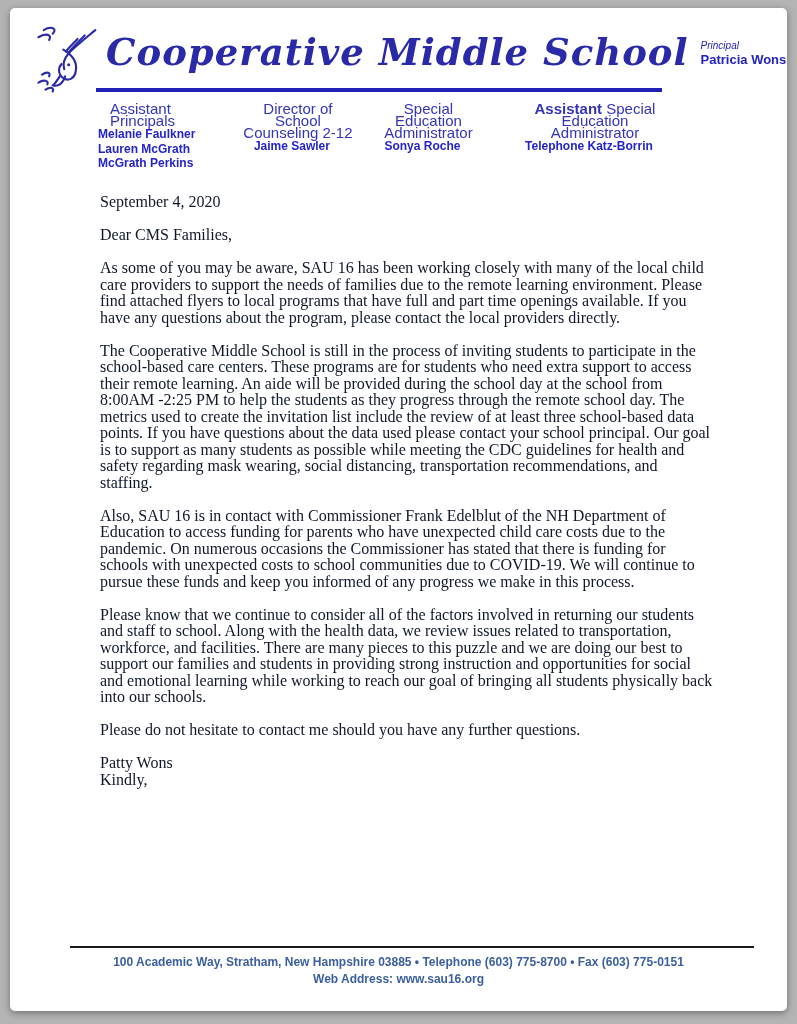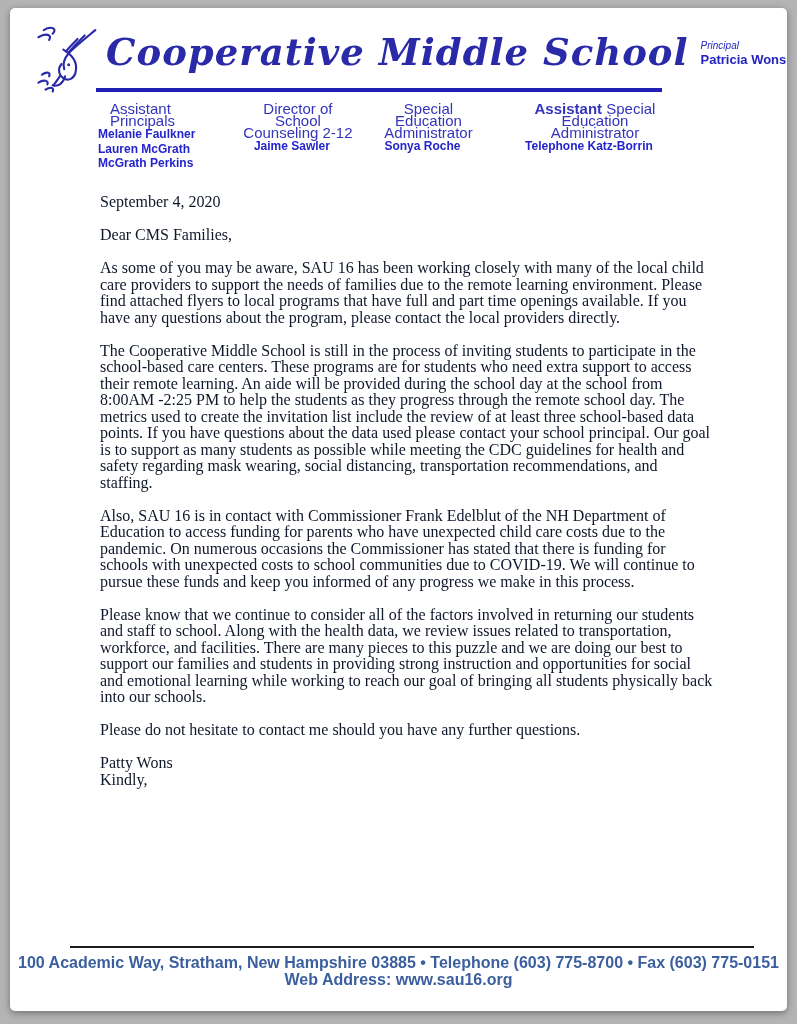--- a/index.html
+++ b/index.html
@@ -97,21 +97,21 @@
     margin-left: 60px;
     width: 684px;
     height: 0;
     border-top: 2.5px solid #1c1c1c;
   }
   .footer-text {
     margin-top: 6px;
     text-align: center;
     color: #3b5f9e;
     font-weight: bold;
-    font-size: 16px;
+    font-size: 12px;
     line-height: 17px;
   }
 </style>
 </head>
 <body>
 
 <div class="page">
 
   <div class="header">
     <div class="eagle">

